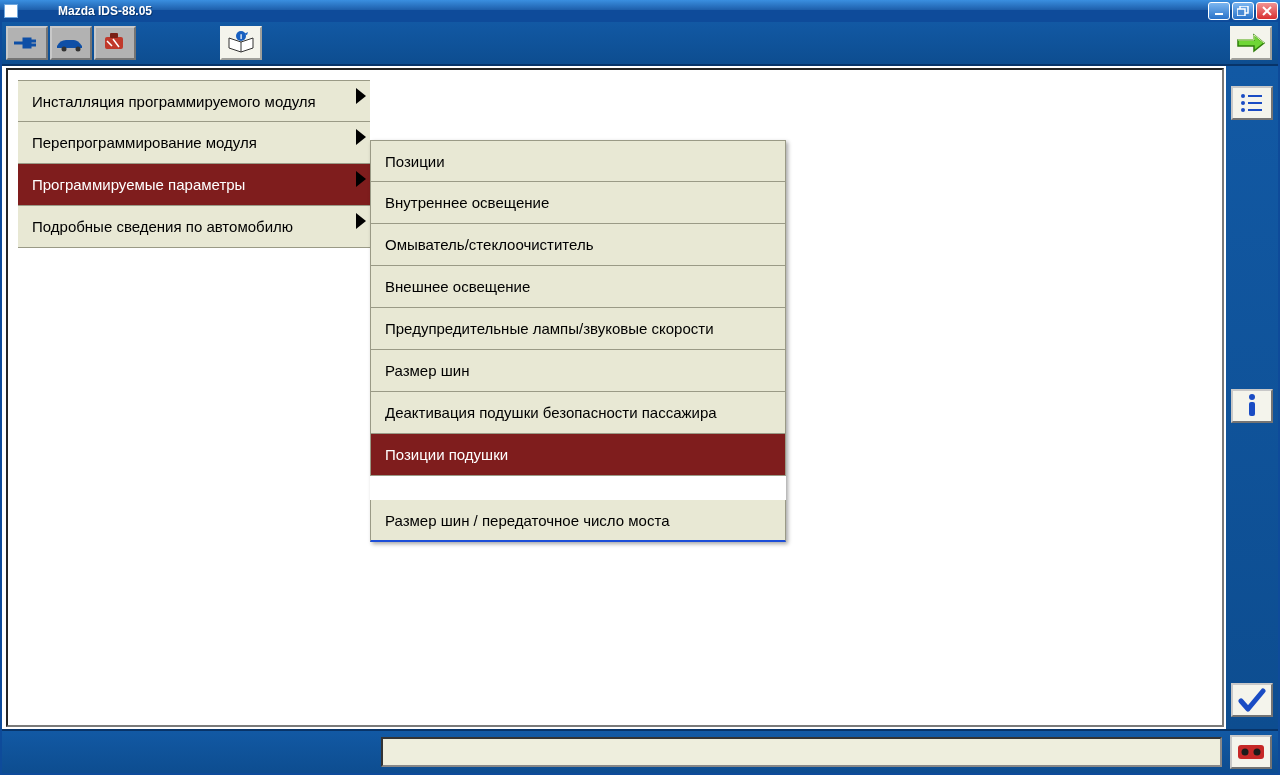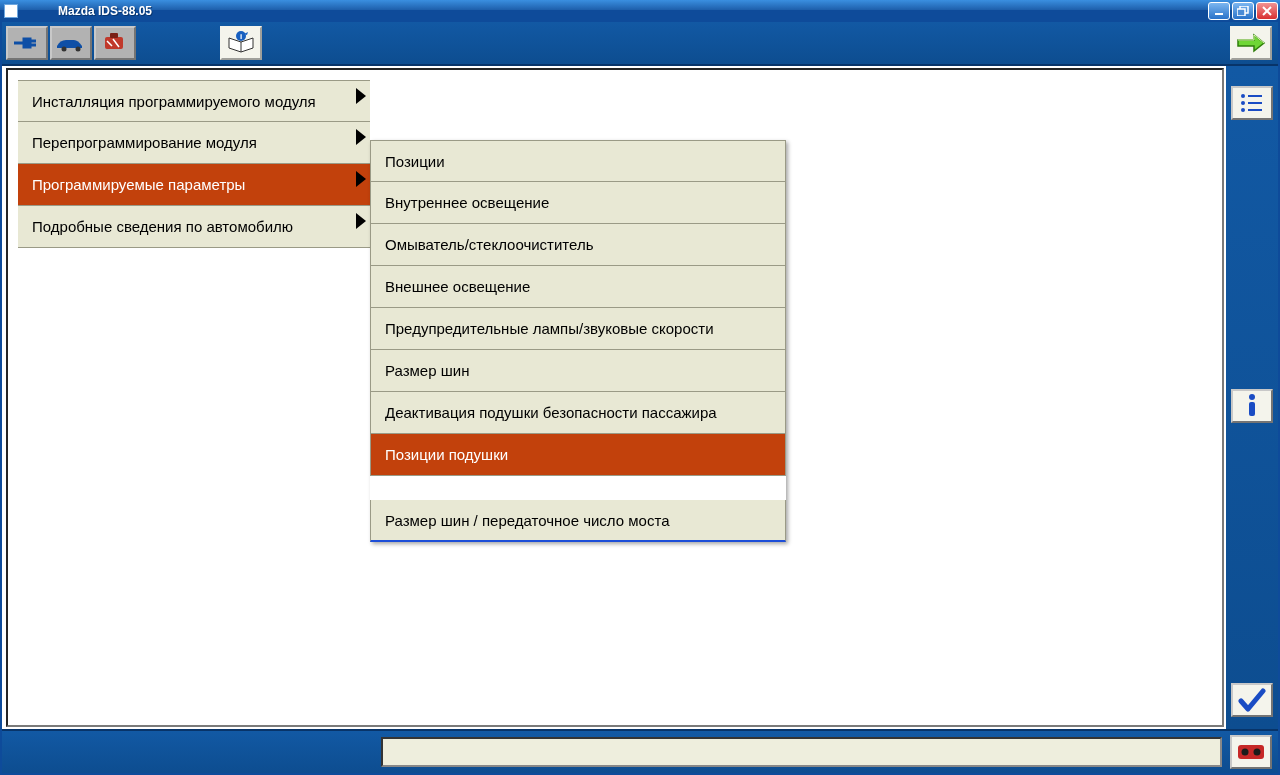--- a/index.html
+++ b/index.html
@@ -88,21 +88,21 @@
   .menu-l2{
     position:absolute;left:362px;top:70px;width:416px;
     box-shadow:2px 2px 4px rgba(0,0,0,.35);
   }
   .menu-item{
     height:42px;display:flex;align-items:center;
     padding:0 14px;font-size:15px;color:#000;
     background:#e8e8d4;border-bottom:1px solid #9a9a86;
     position:relative;cursor:default;
   }
-  .menu-item.sel{background:#c2410c;color:#fff;}
+  .menu-item.sel{background:#7f1d1d;color:#fff;}
   .menu-item .arrow{
     position:absolute;right:4px;top:7px;
     width:0;height:0;border-top:8px solid transparent;border-bottom:8px solid transparent;
     border-left:10px solid #000;
   }
   .menu-item.sel .arrow{border-left-color:#000;}
   .menu-item:first-child{border-top:1px solid #9a9a86;}
   .menu-l2 .menu-item{border-left:1px solid #9a9a86;border-right:1px solid #9a9a86;}
   .menu-l2 .menu-item:last-child{border-bottom:2px solid #1d4ed8;margin-top:24px;}
 

